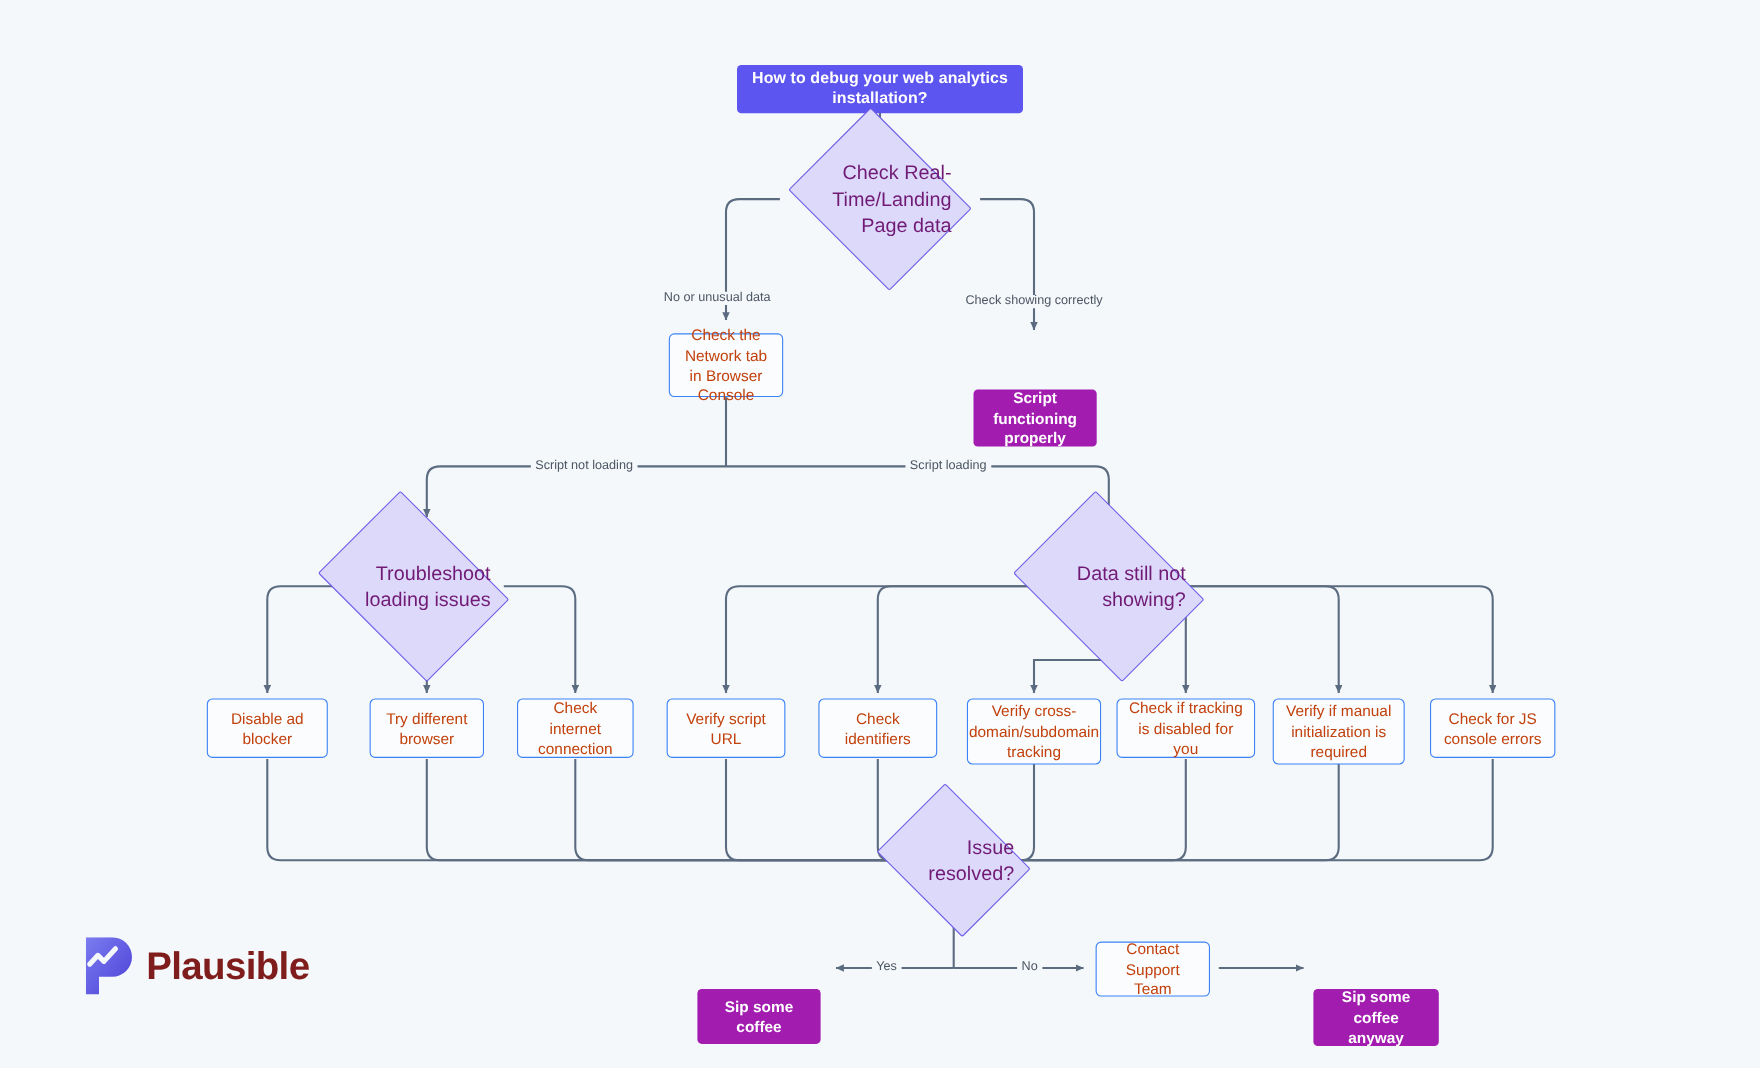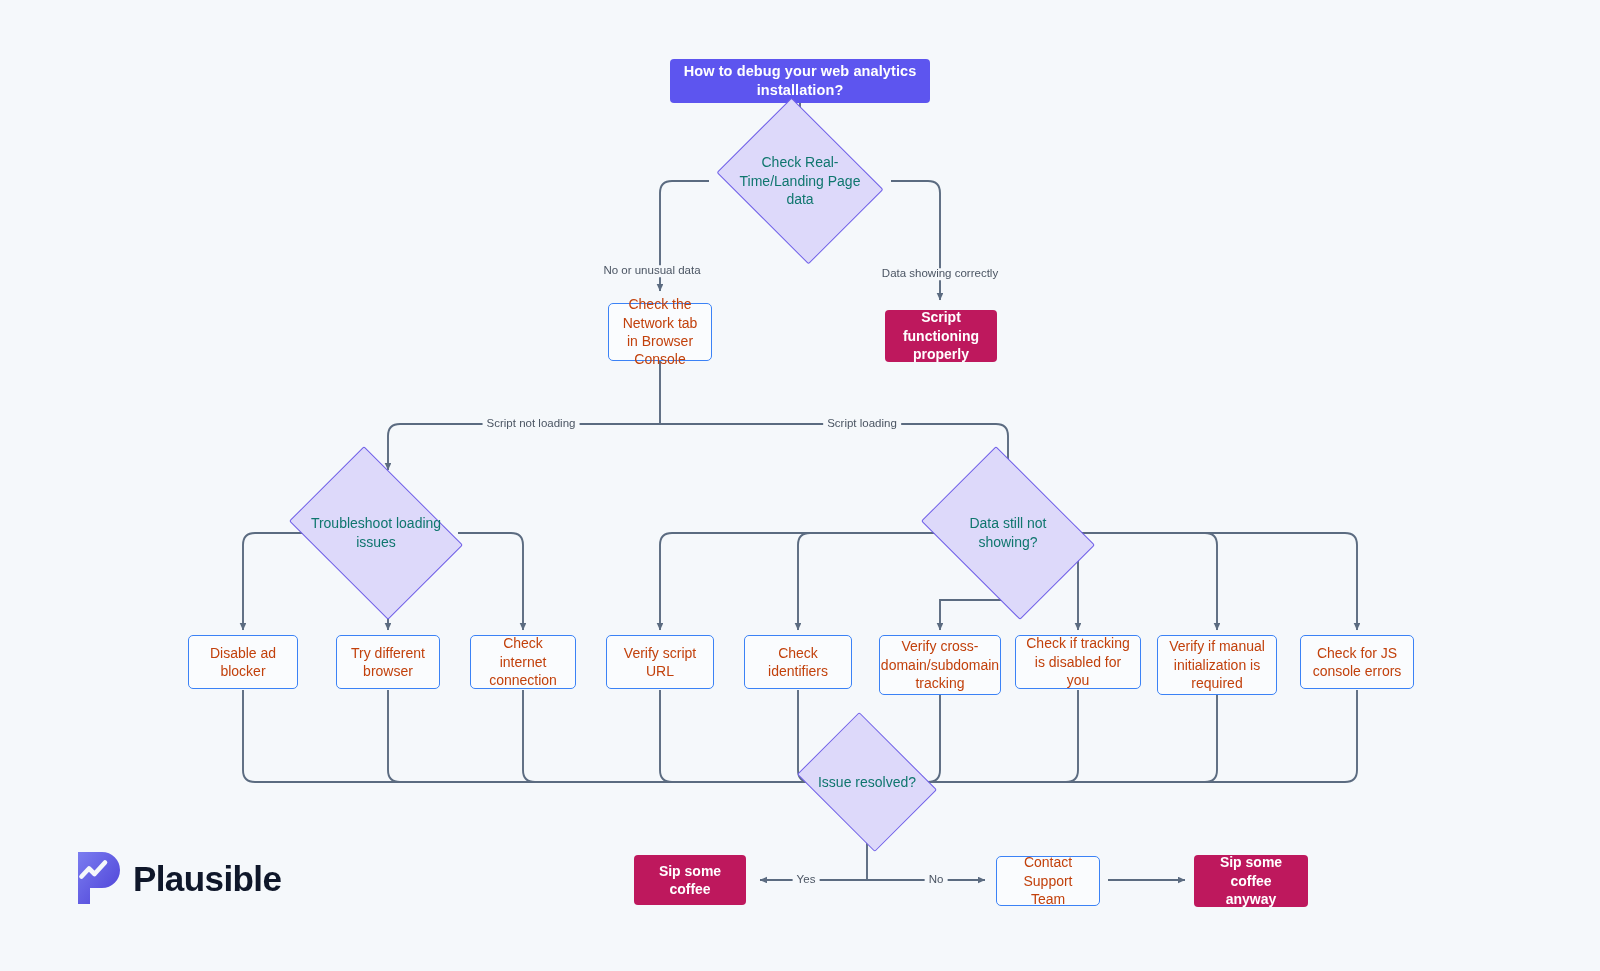--- a/index.html
+++ b/index.html
@@ -48,45 +48,47 @@
     color: #ffffff;
     border-radius: 4px;
     font-size: 14.5px;
     font-weight: 700;
     letter-spacing: .1px;
     padding: 0 10px;
   }
 
   
   .n-teal {
-    background: #be185d;
+    background: #a21caf;
     color: #ffffff;
     border-radius: 4px;
     font-size: 14px;
     font-weight: 700;
     padding: 0 12px;
+    margin-top: 44px;
   }
 
   
   .n-plain {
     background: #fafcfe;
     color: #c2410c;
     border: 1px solid #3b82f6;
     border-radius: 5px;
     font-size: 14px;
     font-weight: 400;
     padding: 0 8px;
   }
 
   
   .n-diamond {
     background: transparent;
-    color: #0f766e;
-    font-size: 14px;
+    color: #701a75;
+    font-size: 18px;
     font-weight: 400;
+    text-align: right;
   }
   .n-diamond .dshape {
     position: absolute;
     inset: 0;
     background: #ddd9fa;
     border: 1.6px solid #6f5fe8;
     transform: rotate(45deg);
     border-radius: 2px;
   }
   .n-diamond .dlabel {
@@ -115,21 +117,21 @@
     left: 78px;
     top: 852px;
     display: flex;
     align-items: center;
     gap: 13px;
   }
   #logo .mark { width: 42px; height: 52px; display: block; }
   #logo .word {
     font-size: 35px;
     font-weight: 700;
-    color: #0f172a;
+    color: #7f1d1d;
     letter-spacing: -0.6px;
     line-height: 1;
   }
 </style>
 </head>
 <body>
 
 <div id="canvas">
 
   <svg class="edges" viewBox="0 0 1600 971" xmlns="http://www.w3.org/2000/svg">
@@ -261,21 +263,21 @@
   <div class="node n-plain" style="left:996px; top:856px; width:104px; height:50px;">
     <span>Contact Support Team</span>
   </div>
 
   <div class="node n-teal" style="left:1194px; top:855px; width:114px; height:52px;">
     <span>Sip some coffee anyway</span>
   </div>
 
   <div class="elabel" style="left:652px; top:271px;">No or unusual data</div>
 
-  <div class="elabel" style="left:940px; top:274px;">Data showing correctly</div>
+  <div class="elabel" style="left:940px; top:274px;">Check showing correctly</div>
 
   <div class="elabel" style="left:531px; top:424px;">Script not loading</div>
 
   <div class="elabel" style="left:862px; top:424px;">Script loading</div>
 
   <div class="elabel" style="left:806px; top:880px;">Yes</div>
 
   <div class="elabel" style="left:896px; top:880px;margin-left:40px;">No</div>
 
   <div id="logo">

